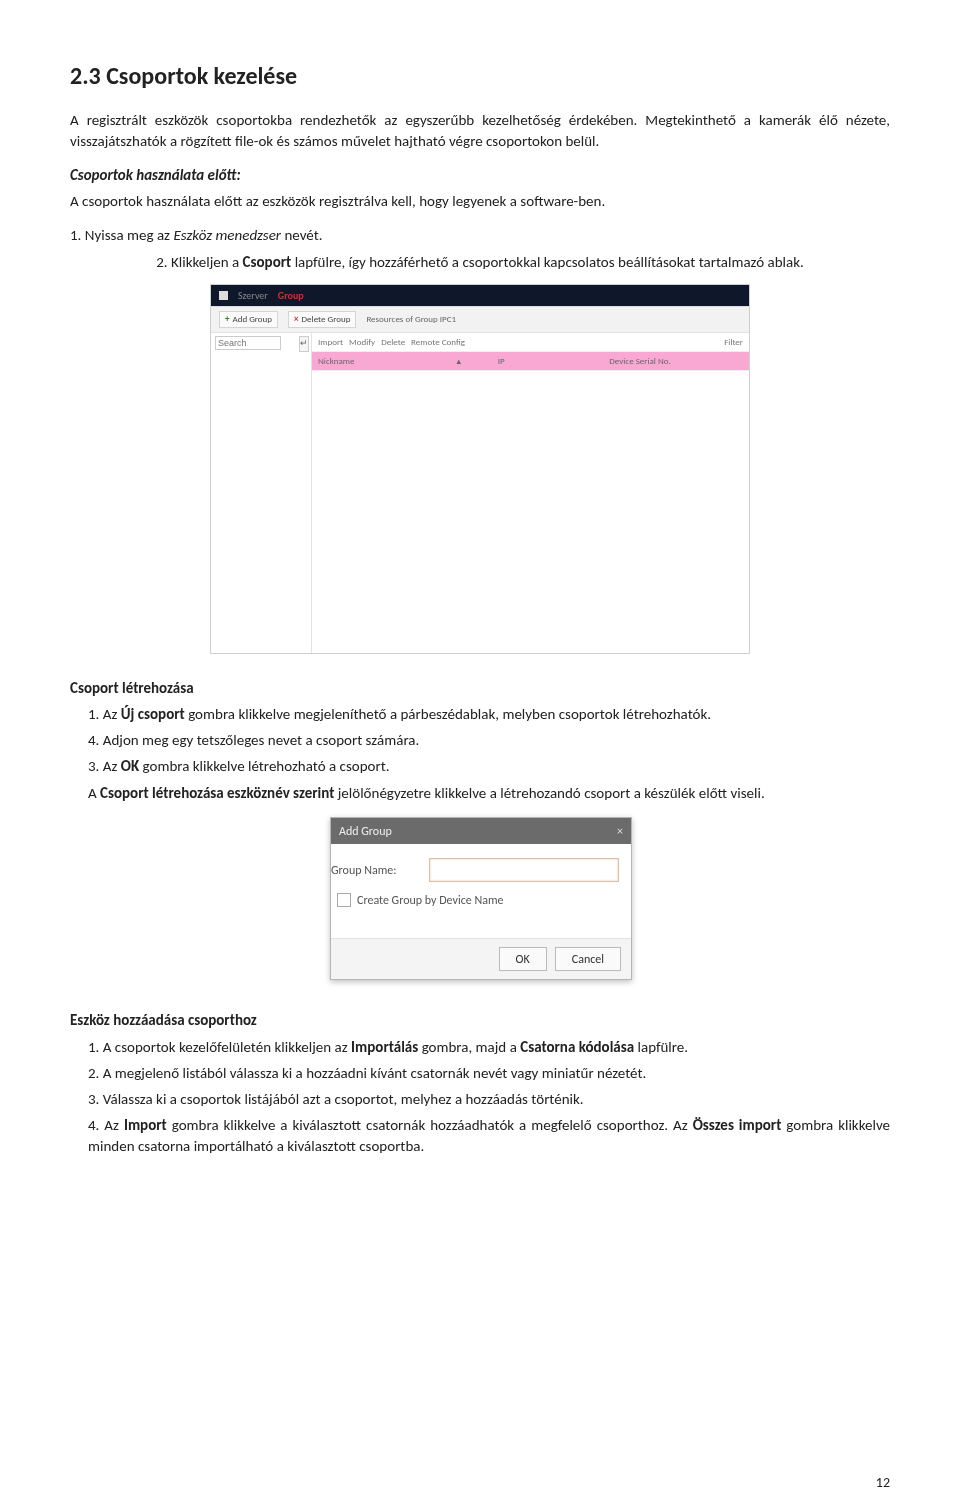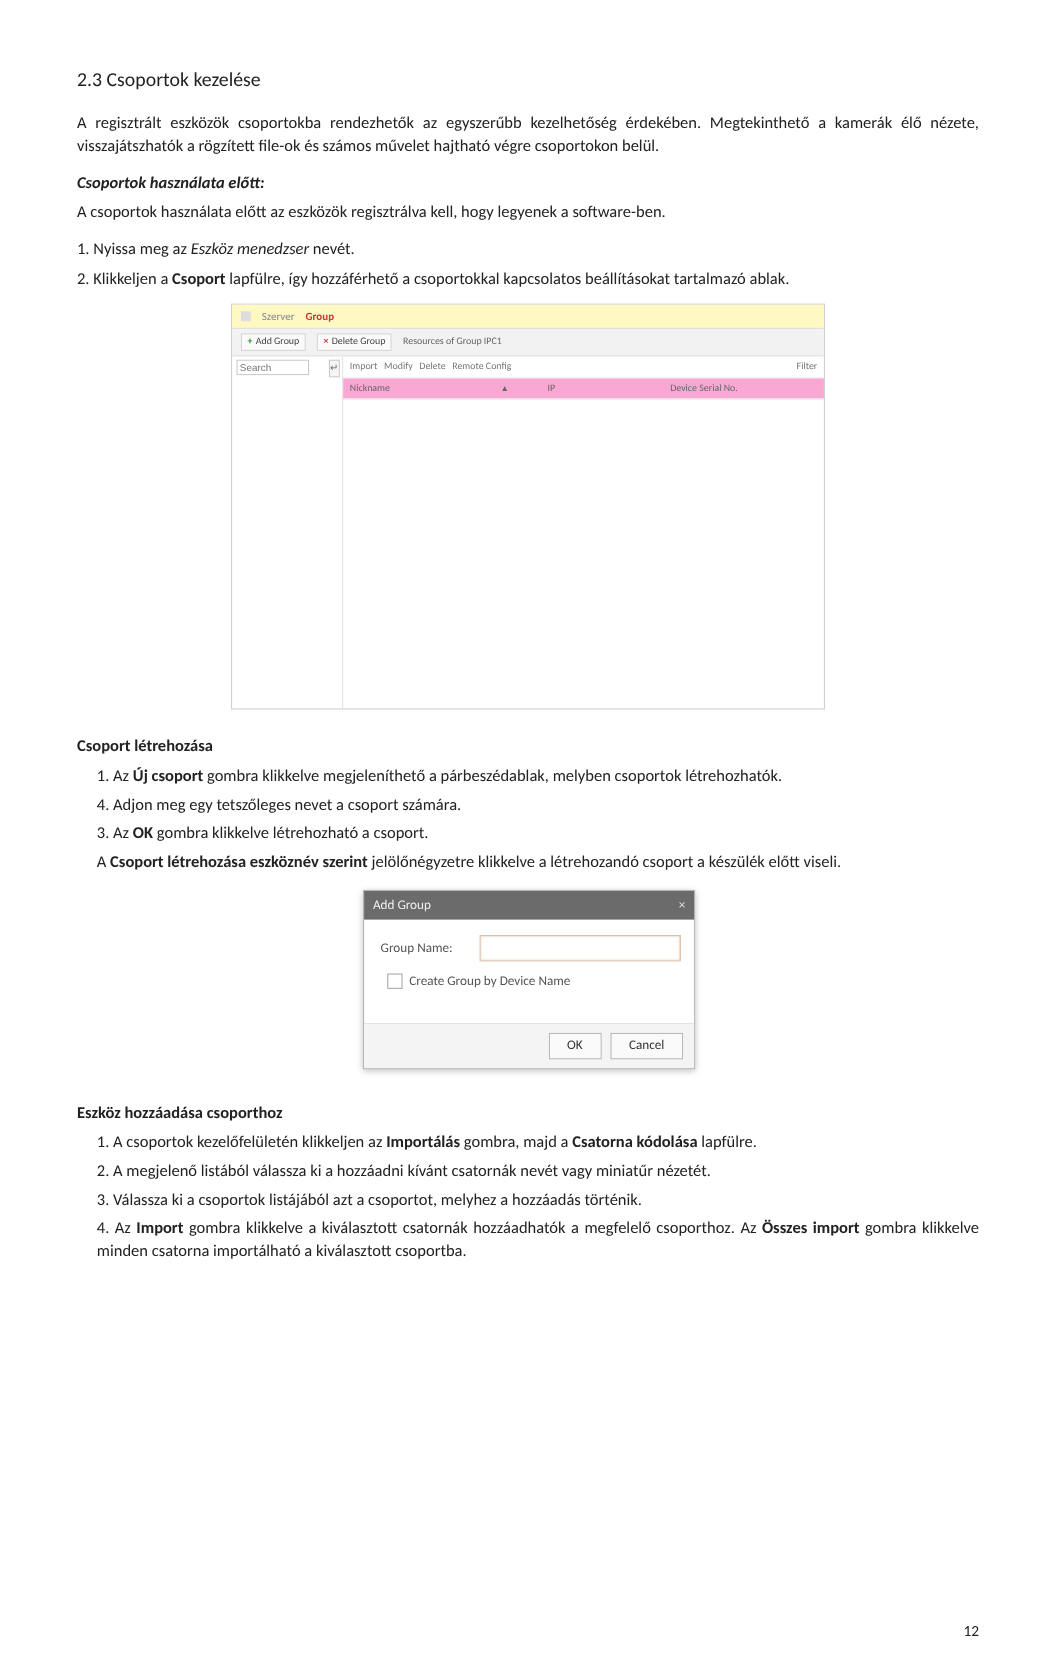--- a/index.html
+++ b/index.html
@@ -5,22 +5,22 @@
   body {
     font-family: Calibri, Arial, sans-serif;
     font-size: 15px;
     color: #222;
     margin: 0;
     padding: 60px 70px 40px 70px;
     width: 820px;
     line-height: 1.35;
   }
   h2 {
-    font-size: 18px;
-    font-weight: normal;
+    font-size: 24px;
+    font-weight: bold;
     margin: 0 0 18px 0;
   }
   p { margin: 0 0 6px 0; }
   .justify { text-align: justify; }
   .italic-bold { font-style: italic; font-weight: bold; }
   .italic { font-style: italic; }
   .bold { font-weight: bold; }
   .sec-gap { margin-top: 14px; }
   .indent { margin-left: 18px; }
 
@@ -28,21 +28,21 @@
   .shot1-wrap { margin: 12px 0 24px 140px; width: 540px; }
   .shot1 {
     border: 1px solid #cfcfcf;
     background: #fff;
     font-size: 10px;
     color: #666;
   }
   .shot1-tabs {
     display: flex; gap: 10px; padding: 4px 8px;
     border-bottom: 1px solid #ddd; align-items: center;
-    background: #fef9c3;
+    background: #0f172a;
   }
   .tab { color: #888; }
   .tab.active { color: #c33; font-weight: bold; }
   .sq { width:9px; height:9px; background:#ddd; display:inline-block; }
   .shot1-toolbar {
     display: flex; gap: 10px; padding: 4px 8px;
     border-bottom: 1px solid #e3e3e3; background:#f2f2f2;
     align-items:center;
   }
   .tbtn {
@@ -93,21 +93,21 @@
     box-shadow: 0 2px 6px rgba(0,0,0,0.25);
     font-size: 12px; color: #555;
   }
   .shot2-title {
     background: #6b6b6b; color: #eee;
     padding: 5px 8px; font-size: 12px;
     display:flex; align-items:center;
   }
   .shot2-title .ttl { flex:1; }
   .shot2-close { color:#ddd; font-size:12px; }
-  .shot2-body { padding: 14px 12px 8px 15px; }
+  .shot2-body { padding: 14px 12px 8px 0; }
   .shot2-row { display:flex; align-items:center; gap:8px; margin-bottom:10px; }
   .shot2-row label { width:90px; }
   .shot2-row input[type=text] {
     flex:1; height: 20px; border:1px solid #dcbfa8;
     box-shadow: inset 0 0 2px rgba(210,150,100,.6);
   }
   .shot2-check { display:flex; align-items:center; gap:6px; margin-left: 6px; }
   .cbx { width:12px;height:12px;border:1px solid #aaa;background:#fff; }
   .shot2-foot {
     margin-top: 22px; padding: 8px 10px;
@@ -132,21 +132,21 @@
 <p class="justify">A regisztrált eszközök csoportokba rendezhetők az egyszerűbb kezelhetőség érdekében. Megtekinthető a kamerák élő nézete, visszajátszhatók a rögzített file-ok és számos művelet hajtható végre csoportokon belül.</p>
 
 <p class="sec-gap">
   <span class="italic-bold">Csoportok használata előtt:</span>
 </p>
 <p>A csoportok használata előtt az eszközök regisztrálva kell, hogy legyenek a software-ben.</p>
 
 <p class="sec-gap">
   <span>1. Nyissa meg az </span><span class="italic">Eszköz menedzser</span><span> nevét.</span>
 </p>
-<p style="margin-bottom:8px;">
+<p style="margin-bottom:8px;text-align:center;">
   <span>2. Klikkeljen a </span><span class="bold">Csoport</span><span> lapfülre, így hozzáférhető a csoportokkal kapcsolatos beállításokat tartalmazó ablak.</span>
 </p>
 
 <div class="shot1-wrap">
   <div class="shot1">
     <div class="shot1-tabs">
       <span class="sq"></span>
       <span class="tab">Szerver</span>
       <span class="tab active">Group</span>
     </div>

